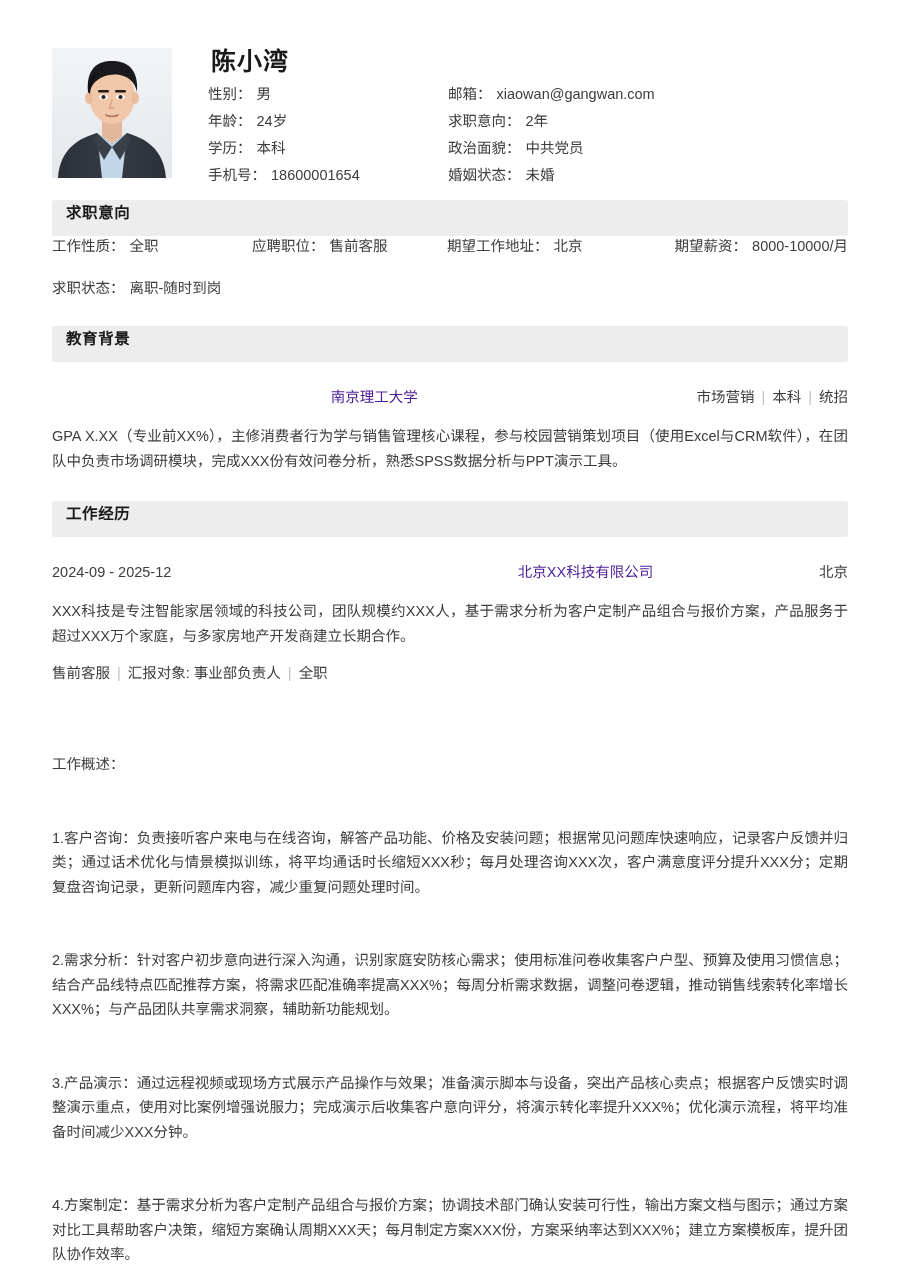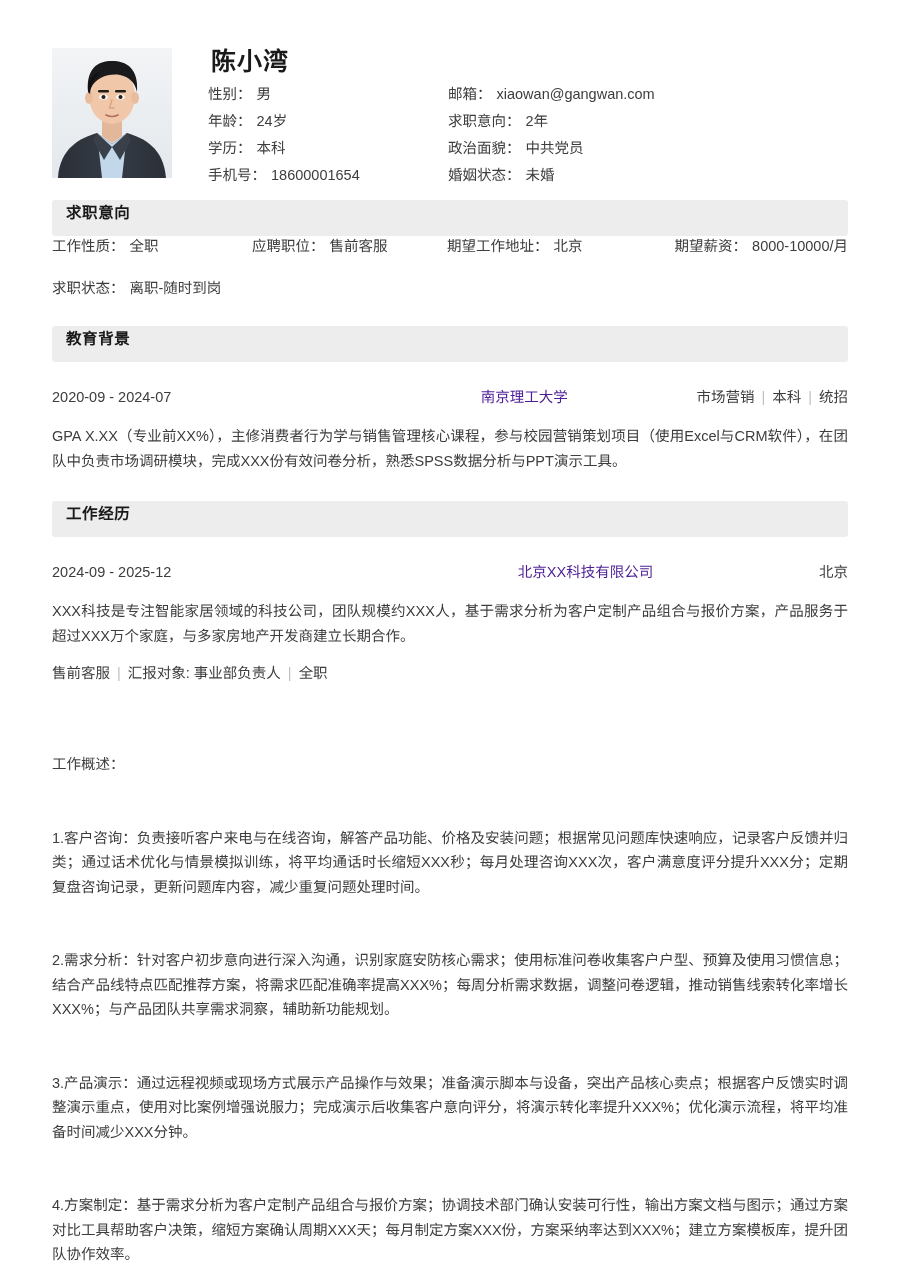--- a/index.html
+++ b/index.html
@@ -270,21 +270,20 @@
       </div>
     </div>
   </div>
 
   <div class="sec-edu">
     <div class="section-bar">
       <span class="section-title">教育背景</span>
     </div>
     <div class="edu-body">
       <div class="entry-head">
-        <div class="e-date">2020-09 - 2024-07</div>
         <div class="e-org">南京理工大学</div>
         <div class="e-tail">
           <span>市场营销</span><span class="sep">|</span><span>本科</span><span class="sep">|</span><span>统招</span>
         </div>
       </div>
       <div class="edu-desc">GPA X.XX（专业前XX%），主修消费者行为学与销售管理核心课程，参与校园营销策划项目（使用Excel与CRM软件），在团队中负责市场调研模块，完成XXX份有效问卷分析，熟悉SPSS数据分析与PPT演示工具。</div>
     </div>
   </div>
 
   <div class="sec-work">

